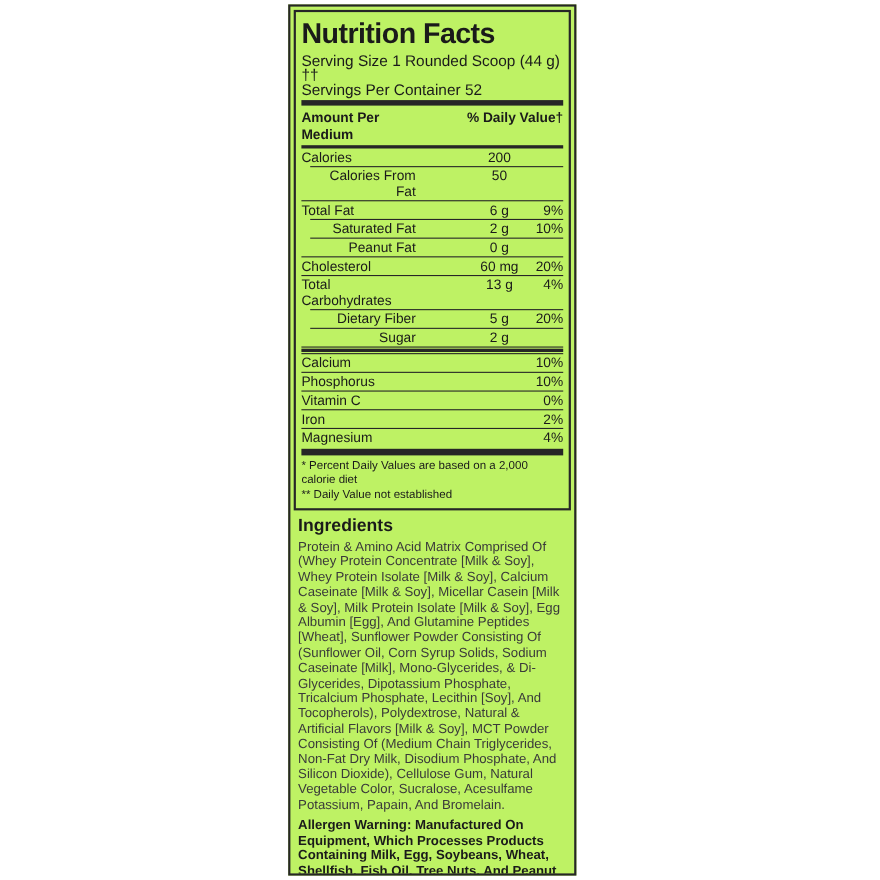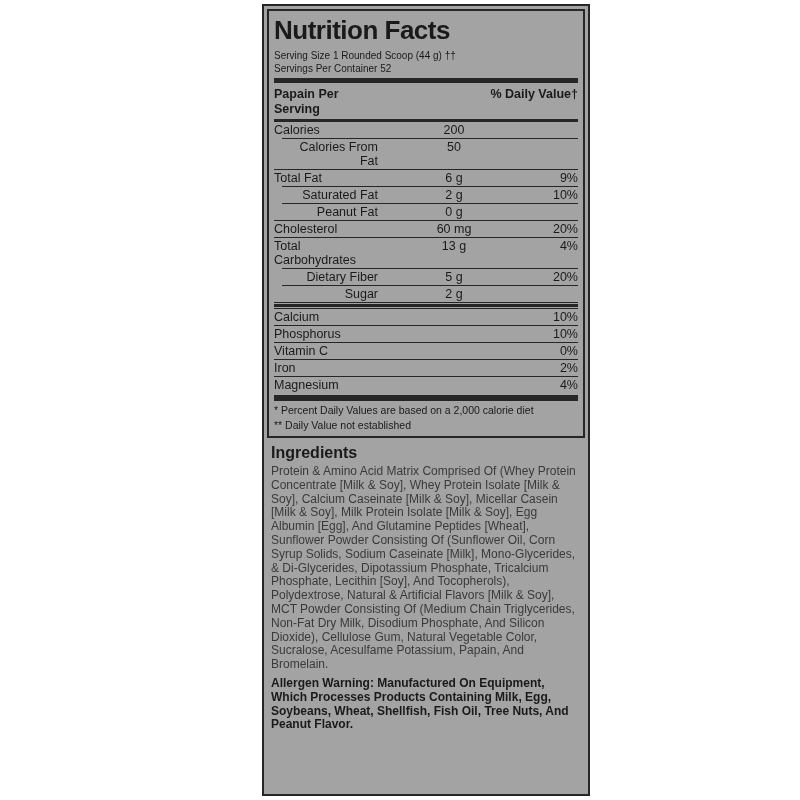--- a/index.html
+++ b/index.html
@@ -6,42 +6,42 @@
   html, body { width: 800px; height: 800px; background: #ffffff; overflow: hidden; }
   body {
     font-family: "Liberation Sans", "DejaVu Sans", sans-serif;
     color: var(--text, #1a1a1a);
     position: relative;
   }
 
   .label-box {
     position: absolute;
     left: 262px; top: 4px;
-    width: 328px; height: 792px;
+    width: 262px; height: 792px;
     border: 2px solid var(--border, #2a2a2a);
-    background: #a3a3a3;
+    background: #bef264;
     padding: 3px;
     overflow: hidden;
   }
 
   
   .nf-panel {
     border: 2px solid var(--border, #2a2a2a);
     padding: 4px 5px 5px 5px;
   }
   .nf-title {
     font-size: 26px;
     font-weight: 700;
     letter-spacing: -0.5px;
     line-height: 28px;
     margin: 1px 0 5px 0;
     color: var(--text, #1a1a1a);
   }
   .nf-serving {
-    font-size: 10px;
+    font-size: 14px;
     line-height: 13px;
   }
   .bar { background: var(--border, #111); }
   .bar-5 { height: 5px; margin: 3px 0 2px 0; }
   .bar-3 { height: 3px; }
   .bar-3m { height: 3px; margin: 1px 0; }
   .bar-6 { height: 6px; margin: 2px 0 3px 0; }
 
   .nf-header {
     display: flex;
@@ -107,21 +107,21 @@
 <div class="label-box">
 
   <div class="nf-panel">
     <div class="nf-title">Nutrition Facts</div>
     <div class="nf-serving">Serving Size 1 Rounded Scoop (44 g) ††</div>
     <div class="nf-serving">Servings Per Container 52</div>
 
     <div class="bar bar-5"></div>
 
     <div class="nf-header">
-      <span class="hleft">Papain Per Serving</span>
+      <span class="hleft">Amount Per Medium</span>
       <span class="hright">% Daily Value†</span>
     </div>
 
     <div class="bar bar-3"></div>
 
     <div class="row">
       <span class="nm">Calories</span>
       <span class="amt">200</span>
       <span class="dv"></span>
     </div>

